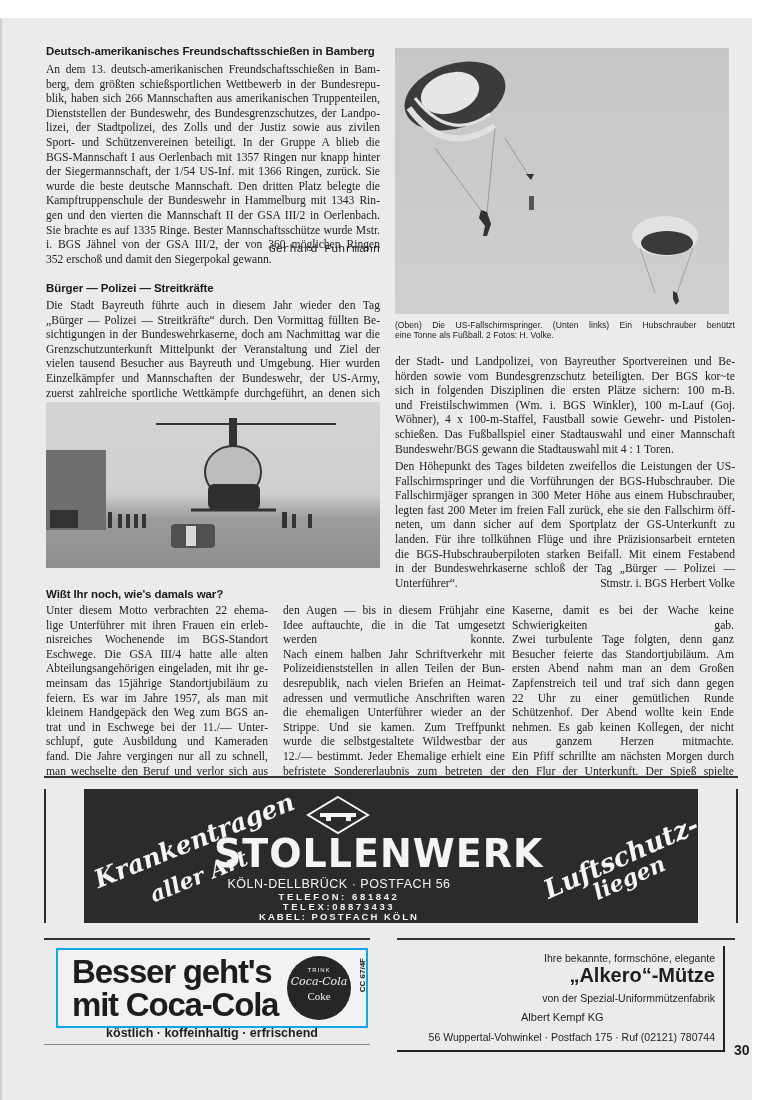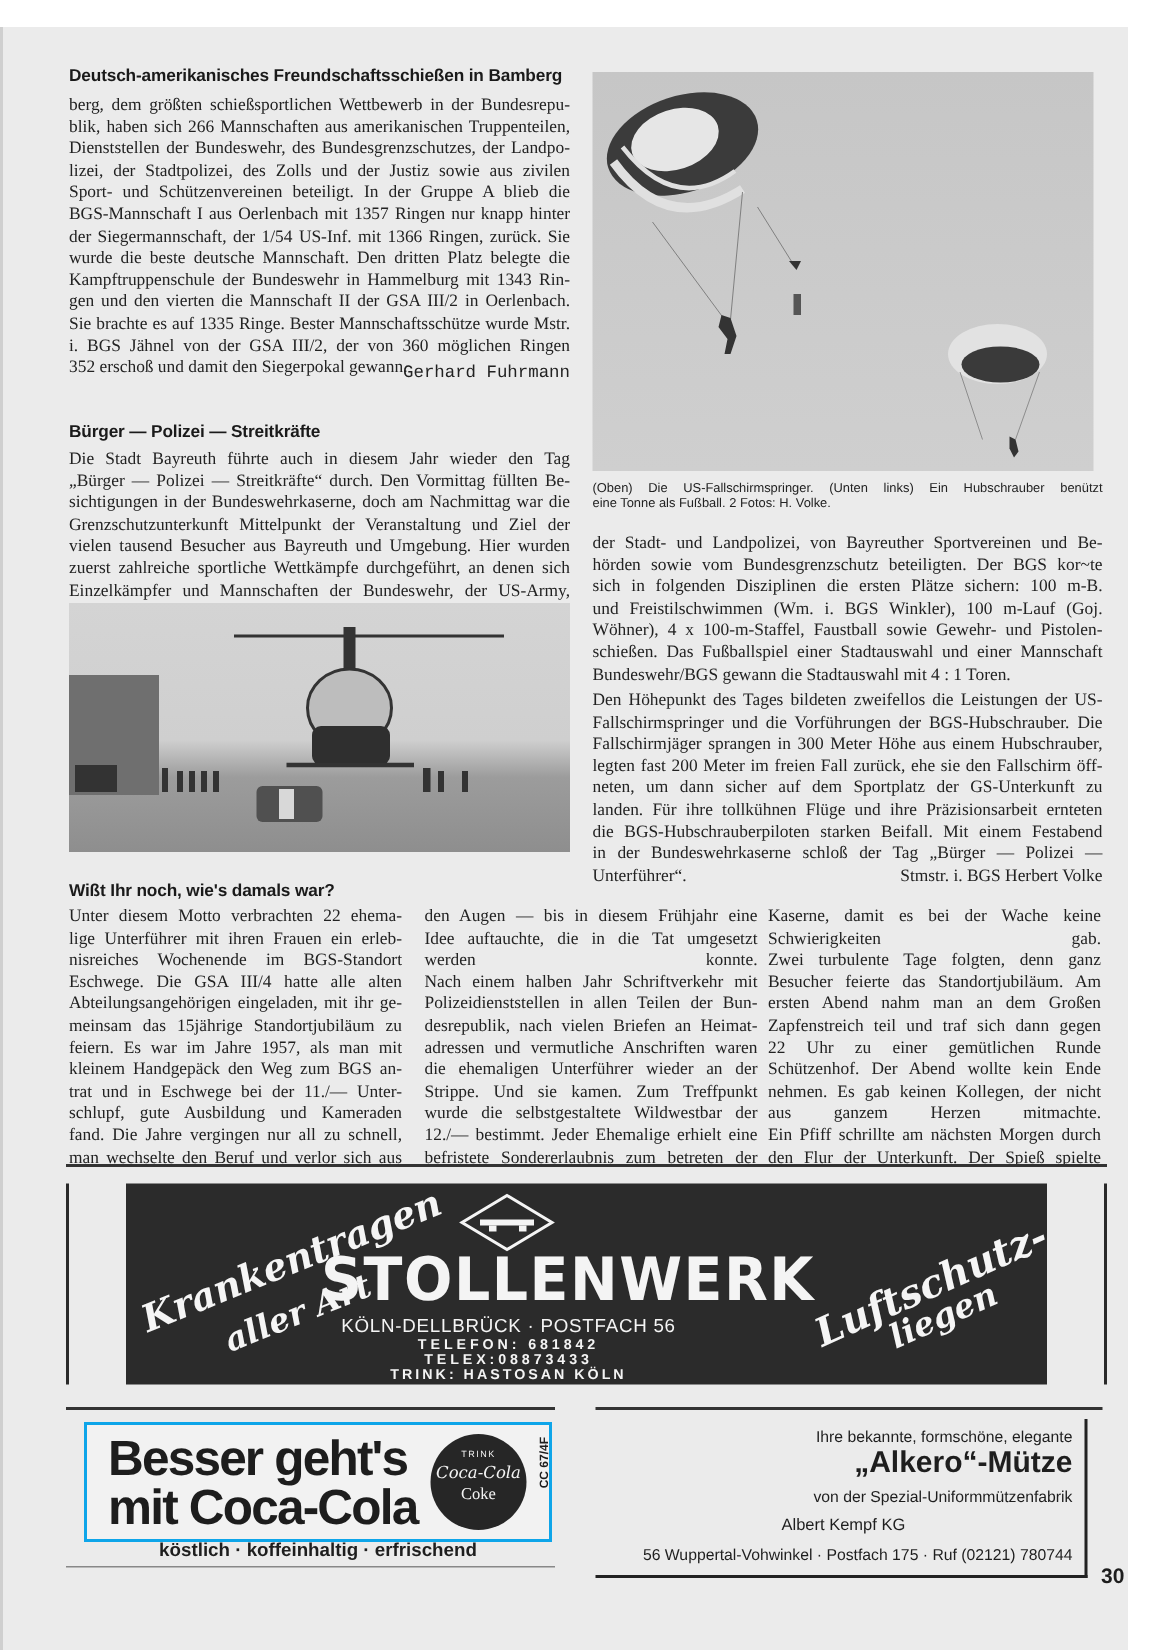--- a/index.html
+++ b/index.html
@@ -25,20 +25,21 @@
   .coke-seal{background:#262626;border-radius:50%;color:#f3f3f3;text-align:center;}
   .sans{font-family:"Liberation Sans",sans-serif;}
 </style>
 </head>
 <body>
 
 <div class="page"></div>
 
 <div class="abs h" style="left:46px;top:45px;">Deutsch-amerikanisches Freundschaftsschießen in Bamberg</div>
 <div class="abs p" style="left:46px;top:63px;width:334px;" id="a1">
+    <span class="line">An dem 13. deutsch-amerikanischen Freundschaftsschießen in Bam-</span>
     <span class="line">berg, dem größten schießsportlichen Wettbewerb in der Bundesrepu-</span>
     <span class="line">blik, haben sich 266 Mannschaften aus amerikanischen Truppenteilen,</span>
     <span class="line">Dienststellen der Bundeswehr, des Bundesgrenzschutzes, der Landpo-</span>
     <span class="line">lizei, der Stadtpolizei, des Zolls und der Justiz sowie aus zivilen</span>
     <span class="line">Sport- und Schützenvereinen beteiligt. In der Gruppe A blieb die</span>
     <span class="line">BGS-Mannschaft I aus Oerlenbach mit 1357 Ringen nur knapp hinter</span>
     <span class="line">der Siegermannschaft, der 1/54 US-Inf. mit 1366 Ringen, zurück. Sie</span>
     <span class="line">wurde die beste deutsche Mannschaft. Den dritten Platz belegte die</span>
     <span class="line">Kampftruppenschule der Bundeswehr in Hammelburg mit 1343 Rin-</span>
     <span class="line">gen und den vierten die Mannschaft II der GSA III/2 in Oerlenbach.</span>
@@ -76,22 +77,22 @@
   <div>eine Tonne als Fußball. 2 Fotos: H. Volke.</div>
 </div>
 
 <div class="abs h" style="left:46px;top:282px;">Bürger — Polizei — Streitkräfte</div>
 <div class="abs p" style="left:46px;top:299px;width:334px;" id="a2l">
     <span class="line">Die Stadt Bayreuth führte auch in diesem Jahr wieder den Tag</span>
     <span class="line">„Bürger — Polizei — Streitkräfte“ durch. Den Vormittag füllten Be-</span>
     <span class="line">sichtigungen in der Bundeswehrkaserne, doch am Nachmittag war die</span>
     <span class="line">Grenzschutzunterkunft Mittelpunkt der Veranstaltung und Ziel der</span>
     <span class="line">vielen tausend Besucher aus Bayreuth und Umgebung. Hier wurden</span>
+    <span class="line">Einzelkämpfer und Mannschaften der Bundeswehr, der US-Army,</span>
     <span class="line">zuerst zahlreiche sportliche Wettkämpfe durchgeführt, an denen sich</span>
-    <span class="line">Einzelkämpfer und Mannschaften der Bundeswehr, der US-Army,</span>
   </div>
 
 <div class="abs photo" style="left:46px;top:402px;width:334px;height:166px;background:linear-gradient(180deg,#d4d4d4 0%,#cfcfcf 55%,#9c9c9c 70%,#8e8e8e 100%);">
   <svg width="334" height="166" viewBox="0 0 334 166">
     <rect x="0" y="48" width="60" height="80" fill="#6f6f6f"></rect>
     <g fill="#333">
       <rect x="4" y="108" width="28" height="18"></rect>
       <rect x="62" y="110" width="4" height="16"></rect>
         <rect x="72" y="112" width="4" height="14"></rect>
         <rect x="80" y="112" width="4" height="14"></rect>
@@ -189,21 +190,21 @@
           <polygon points="32,2 62,20 32,38 2,20" fill="none" stroke="#f4f4f4" stroke-width="2"></polygon>
           <rect x="14" y="18" width="36" height="4" fill="#f4f4f4"></rect>
           <rect x="20" y="22" width="5" height="4" fill="#f4f4f4"></rect>
           <rect x="40" y="22" width="5" height="4" fill="#f4f4f4"></rect>
         </svg>
     </div>
     <div style="position:absolute;left:130px;top:44px;width:250px;font-weight:900;font-size:38px;line-height:40px;letter-spacing:1px;font-family:'DejaVu Sans',sans-serif;transform:scaleY(1.05);">STOLLENWERK</div>
     <div style="position:absolute;left:120px;top:88px;width:270px;font-size:12.5px;letter-spacing:0.5px;">KÖLN-DELLBRÜCK · POSTFACH 56</div>
     <div style="position:absolute;left:120px;top:103px;width:270px;font-size:9.5px;letter-spacing:2.6px;font-weight:bold;line-height:10px;">TELEFON: 681842</div>
     <div style="position:absolute;left:120px;top:113px;width:270px;font-size:9.5px;letter-spacing:2.6px;font-weight:bold;line-height:10px;">TELEX:08873433</div>
-    <div style="position:absolute;left:120px;top:123px;width:270px;font-size:9.5px;letter-spacing:2px;font-weight:bold;line-height:10px;">TRINK: HASTOSAN KÖLN</div>
+    <div style="position:absolute;left:120px;top:123px;width:270px;font-size:9.5px;letter-spacing:2px;font-weight:bold;line-height:10px;">KABEL: POSTFACH KÖLN</div>
     <div class="script" style="left:455px;top:88px;font-size:26px;transform:rotate(-24deg);transform-origin:left top;">Luftschutz-</div>
     <div class="script" style="left:505px;top:92px;font-size:22px;transform:rotate(-24deg);transform-origin:left top;">liegen</div>
   </div>
 </div>
 
 <div class="abs rule" style="left:44px;top:938px;width:326px;"></div>
 <div class="abs rule" style="left:397px;top:938px;width:338px;"></div>
 
 <div class="abs coke-box" style="left:56px;top:948px;width:308px;height:76px;">
   <div class="abs coke-big" style="left:14px;top:5px;">Besser geht's</div>

